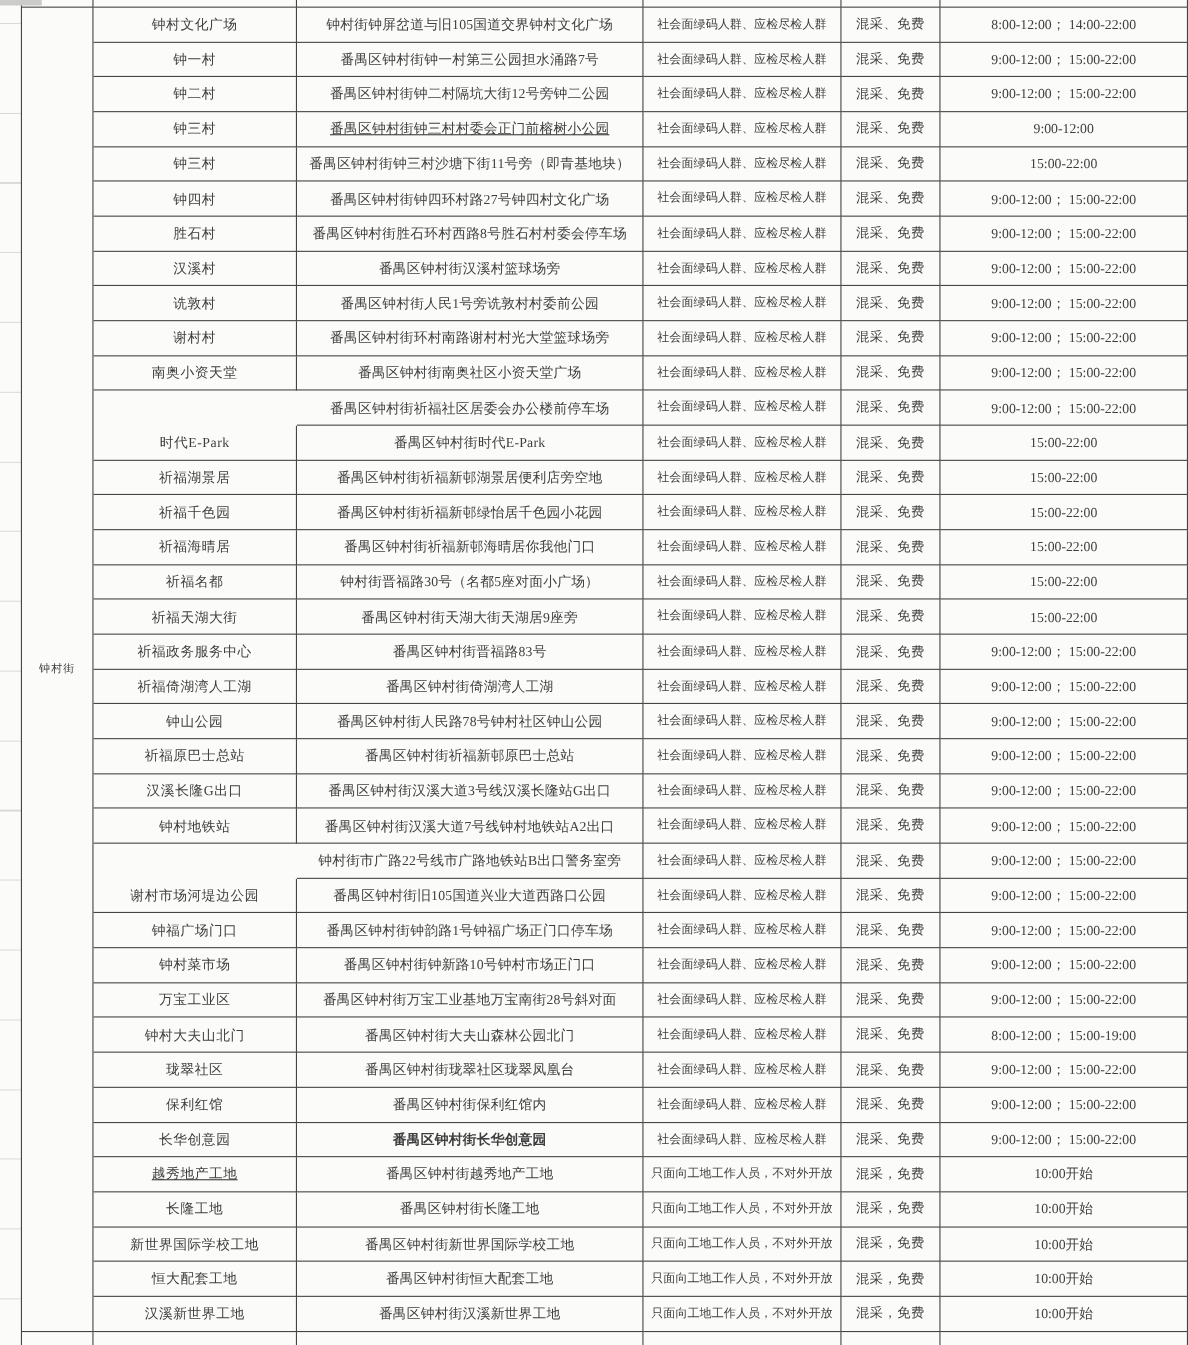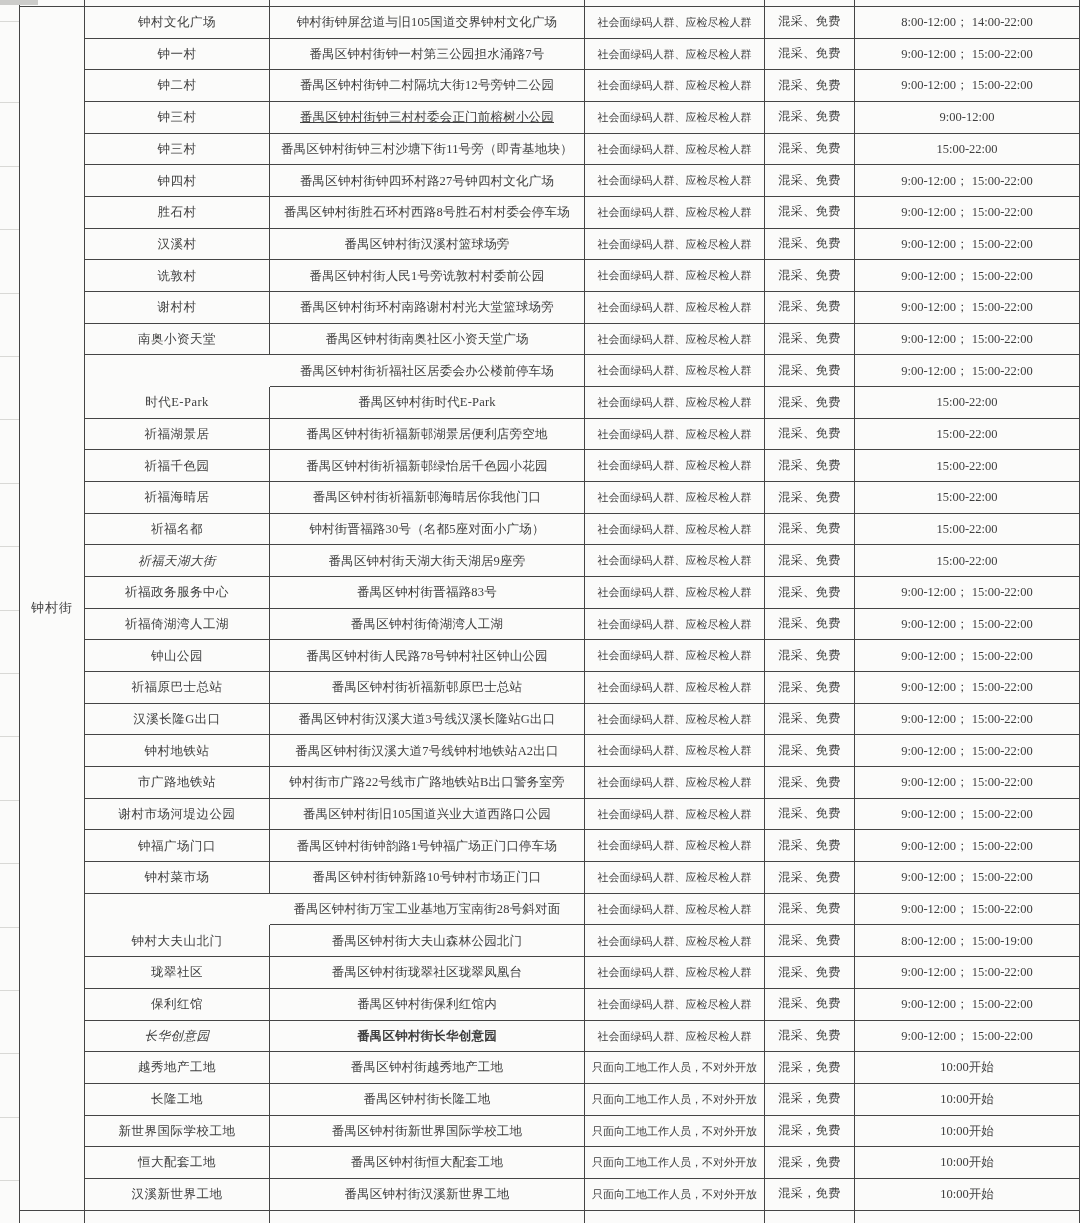--- a/index.html
+++ b/index.html
@@ -40,21 +40,21 @@
     border-right: 1px solid var(--line, #454545);
     background-image: repeating-linear-gradient(
       to bottom, transparent 0, transparent 62.4px,
       #d9d9d6 62.4px, #d9d9d6 63.4px);
     background-position: 0 40px;
   }
 
   .street-cell {
     grid-column: 2;
     grid-row: 2 / 40;
-    font-size: 13px;
+    font-size: 10px;
     letter-spacing: 1px;
   }
 
   .sliver-top    { border-right: 1px solid var(--line, #454545); border-bottom: 1px solid var(--line, #454545); }
   .sliver-bottom { border-right: 1px solid var(--line, #454545); }
 
   .c-name   { grid-column: 3; font-size: 12.5px; letter-spacing: 0.5px; }
   .c-addr   { grid-column: 4; font-size: 12.5px; letter-spacing: 0.2px; }
   .c-people { grid-column: 5; font-size: 11px;   letter-spacing: 0; }
   .c-price  { grid-column: 6; font-size: 12px;   letter-spacing: 0.5px; }
@@ -188,21 +188,21 @@
   <div class="cell c-people" style="grid-row: 17;">社会面绿码人群、应检尽检人群</div>
   <div class="cell c-price" style="grid-row: 17;">混采、免费</div>
   <div class="cell c-time" style="grid-row: 17;">15:00-22:00</div>
 
   <div class="cell c-name" style="grid-row: 18;">祈福名都</div>
   <div class="cell c-addr" style="grid-row: 18;">钟村街晋福路30号（名都5座对面小广场）</div>
   <div class="cell c-people" style="grid-row: 18;">社会面绿码人群、应检尽检人群</div>
   <div class="cell c-price" style="grid-row: 18;">混采、免费</div>
   <div class="cell c-time" style="grid-row: 18;">15:00-22:00</div>
 
-  <div class="cell c-name" style="grid-row: 19; font-style: italic;">祈福天湖大街</div>
+  <div class="cell c-name" style="grid-row: 19;">祈福天湖大街</div>
   <div class="cell c-addr" style="grid-row: 19;">番禺区钟村街天湖大街天湖居9座旁</div>
   <div class="cell c-people" style="grid-row: 19;">社会面绿码人群、应检尽检人群</div>
   <div class="cell c-price" style="grid-row: 19;">混采、免费</div>
   <div class="cell c-time" style="grid-row: 19;">15:00-22:00</div>
 
   <div class="cell c-name" style="grid-row: 20;">祈福政务服务中心</div>
   <div class="cell c-addr" style="grid-row: 20;">番禺区钟村街晋福路83号</div>
   <div class="cell c-people" style="grid-row: 20;">社会面绿码人群、应检尽检人群</div>
   <div class="cell c-price" style="grid-row: 20;">混采、免费</div>
   <div class="cell c-time" style="grid-row: 20;">9:00-12:00； 15:00-22:00</div>
@@ -230,21 +230,20 @@
   <div class="cell c-people" style="grid-row: 24;">社会面绿码人群、应检尽检人群</div>
   <div class="cell c-price" style="grid-row: 24;">混采、免费</div>
   <div class="cell c-time" style="grid-row: 24;">9:00-12:00； 15:00-22:00</div>
 
   <div class="cell c-name" style="grid-row: 25;">钟村地铁站</div>
   <div class="cell c-addr" style="grid-row: 25;">番禺区钟村街汉溪大道7号线钟村地铁站A2出口</div>
   <div class="cell c-people" style="grid-row: 25;">社会面绿码人群、应检尽检人群</div>
   <div class="cell c-price" style="grid-row: 25;">混采、免费</div>
   <div class="cell c-time" style="grid-row: 25;">9:00-12:00； 15:00-22:00</div>
 
-  <div class="cell c-name" style="grid-row: 26;">市广路地铁站</div>
   <div class="cell c-addr" style="grid-row: 26;">钟村街市广路22号线市广路地铁站B出口警务室旁</div>
   <div class="cell c-people" style="grid-row: 26;">社会面绿码人群、应检尽检人群</div>
   <div class="cell c-price" style="grid-row: 26;">混采、免费</div>
   <div class="cell c-time" style="grid-row: 26;">9:00-12:00； 15:00-22:00</div>
 
   <div class="cell c-name" style="grid-row: 27;">谢村市场河堤边公园</div>
   <div class="cell c-addr" style="grid-row: 27;">番禺区钟村街旧105国道兴业大道西路口公园</div>
   <div class="cell c-people" style="grid-row: 27;">社会面绿码人群、应检尽检人群</div>
   <div class="cell c-price" style="grid-row: 27;">混采、免费</div>
   <div class="cell c-time" style="grid-row: 27;">9:00-12:00； 15:00-22:00</div>
@@ -254,20 +253,21 @@
   <div class="cell c-people" style="grid-row: 28;">社会面绿码人群、应检尽检人群</div>
   <div class="cell c-price" style="grid-row: 28;">混采、免费</div>
   <div class="cell c-time" style="grid-row: 28;">9:00-12:00； 15:00-22:00</div>
 
   <div class="cell c-name" style="grid-row: 29;">钟村菜市场</div>
   <div class="cell c-addr" style="grid-row: 29;">番禺区钟村街钟新路10号钟村市场正门口</div>
   <div class="cell c-people" style="grid-row: 29;">社会面绿码人群、应检尽检人群</div>
   <div class="cell c-price" style="grid-row: 29;">混采、免费</div>
   <div class="cell c-time" style="grid-row: 29;">9:00-12:00； 15:00-22:00</div>
 
+  <div class="cell c-name" style="grid-row: 30;">万宝工业区</div>
   <div class="cell c-addr" style="grid-row: 30;">番禺区钟村街万宝工业基地万宝南街28号斜对面</div>
   <div class="cell c-people" style="grid-row: 30;">社会面绿码人群、应检尽检人群</div>
   <div class="cell c-price" style="grid-row: 30;">混采、免费</div>
   <div class="cell c-time" style="grid-row: 30;">9:00-12:00； 15:00-22:00</div>
 
   <div class="cell c-name" style="grid-row: 31;">钟村大夫山北门</div>
   <div class="cell c-addr" style="grid-row: 31;">番禺区钟村街大夫山森林公园北门</div>
   <div class="cell c-people" style="grid-row: 31;">社会面绿码人群、应检尽检人群</div>
   <div class="cell c-price" style="grid-row: 31;">混采、免费</div>
   <div class="cell c-time" style="grid-row: 31;">8:00-12:00； 15:00-19:00</div>
@@ -277,27 +277,27 @@
   <div class="cell c-people" style="grid-row: 32;">社会面绿码人群、应检尽检人群</div>
   <div class="cell c-price" style="grid-row: 32;">混采、免费</div>
   <div class="cell c-time" style="grid-row: 32;">9:00-12:00； 15:00-22:00</div>
 
   <div class="cell c-name" style="grid-row: 33;">保利红馆</div>
   <div class="cell c-addr" style="grid-row: 33;">番禺区钟村街保利红馆内</div>
   <div class="cell c-people" style="grid-row: 33;">社会面绿码人群、应检尽检人群</div>
   <div class="cell c-price" style="grid-row: 33;">混采、免费</div>
   <div class="cell c-time" style="grid-row: 33;">9:00-12:00； 15:00-22:00</div>
 
-  <div class="cell c-name" style="grid-row: 34; font-style: italic;">长华创意园</div>
+  <div class="cell c-name" style="grid-row: 34;">长华创意园</div>
   <div class="cell c-addr" style="grid-row: 34; font-weight: bold;">番禺区钟村街长华创意园</div>
   <div class="cell c-people" style="grid-row: 34;">社会面绿码人群、应检尽检人群</div>
   <div class="cell c-price" style="grid-row: 34;">混采、免费</div>
   <div class="cell c-time" style="grid-row: 34;">9:00-12:00； 15:00-22:00</div>
 
-  <div class="cell c-name" style="grid-row: 35;">越秀地产工地</div>
+  <div class="cell c-name" style="grid-row: 35; text-decoration: underline;">越秀地产工地</div>
   <div class="cell c-addr" style="grid-row: 35;">番禺区钟村街越秀地产工地</div>
   <div class="cell c-people" style="grid-row: 35;">只面向工地工作人员，不对外开放</div>
   <div class="cell c-price" style="grid-row: 35;">混采，免费</div>
   <div class="cell c-time" style="grid-row: 35;">10:00开始</div>
 
   <div class="cell c-addr" style="grid-row: 36;">番禺区钟村街长隆工地</div>
   <div class="cell c-name" style="grid-row: 36;">长隆工地</div>
   <div class="cell c-people" style="grid-row: 36;">只面向工地工作人员，不对外开放</div>
   <div class="cell c-price" style="grid-row: 36;">混采，免费</div>
   <div class="cell c-time" style="grid-row: 36;">10:00开始</div>

